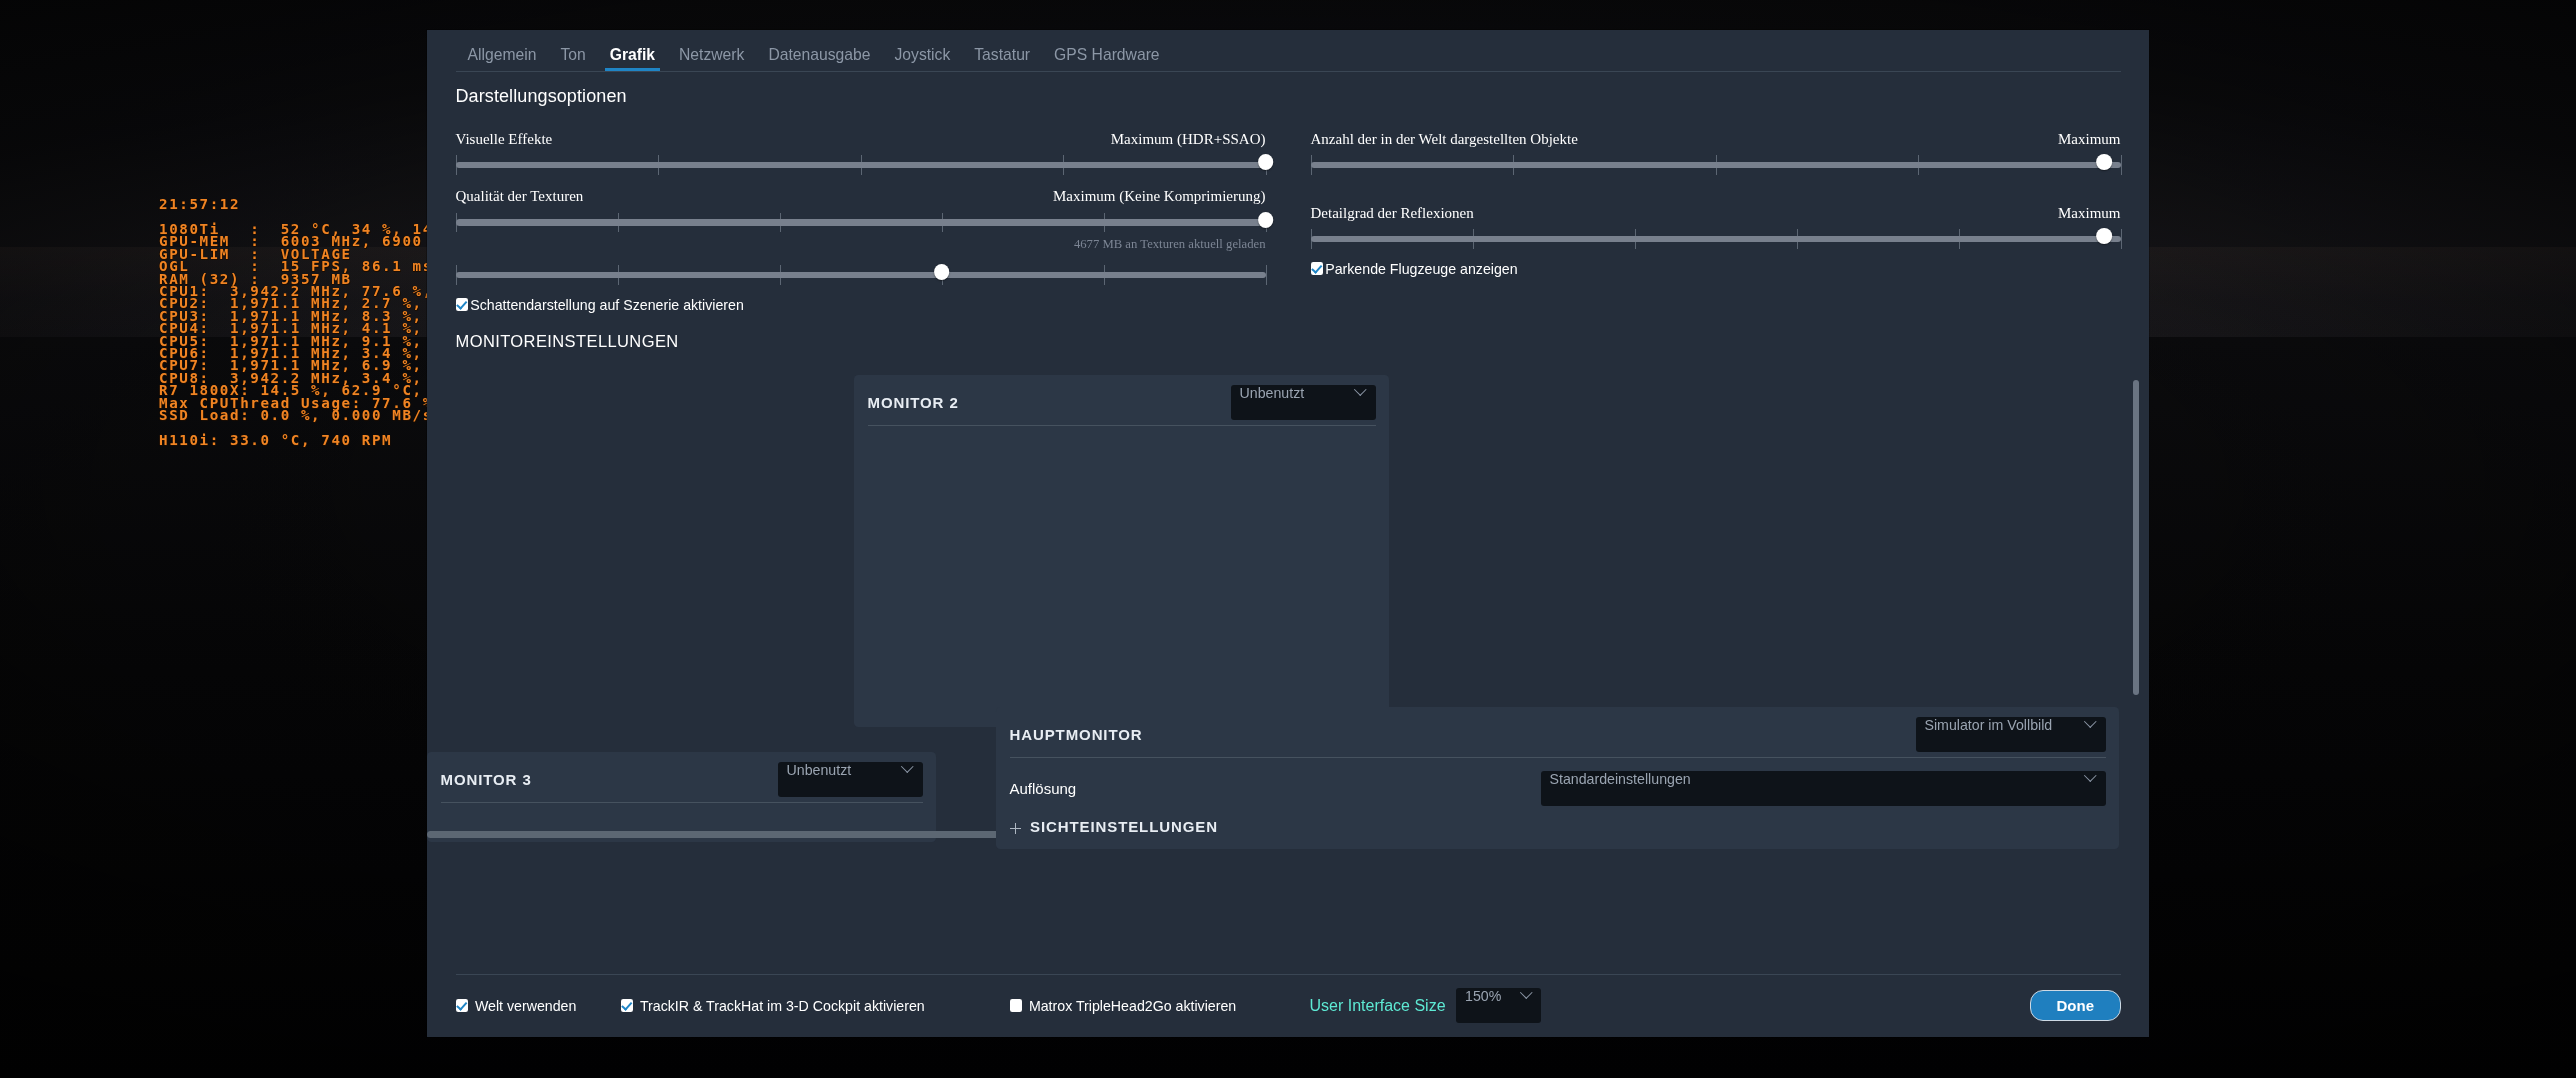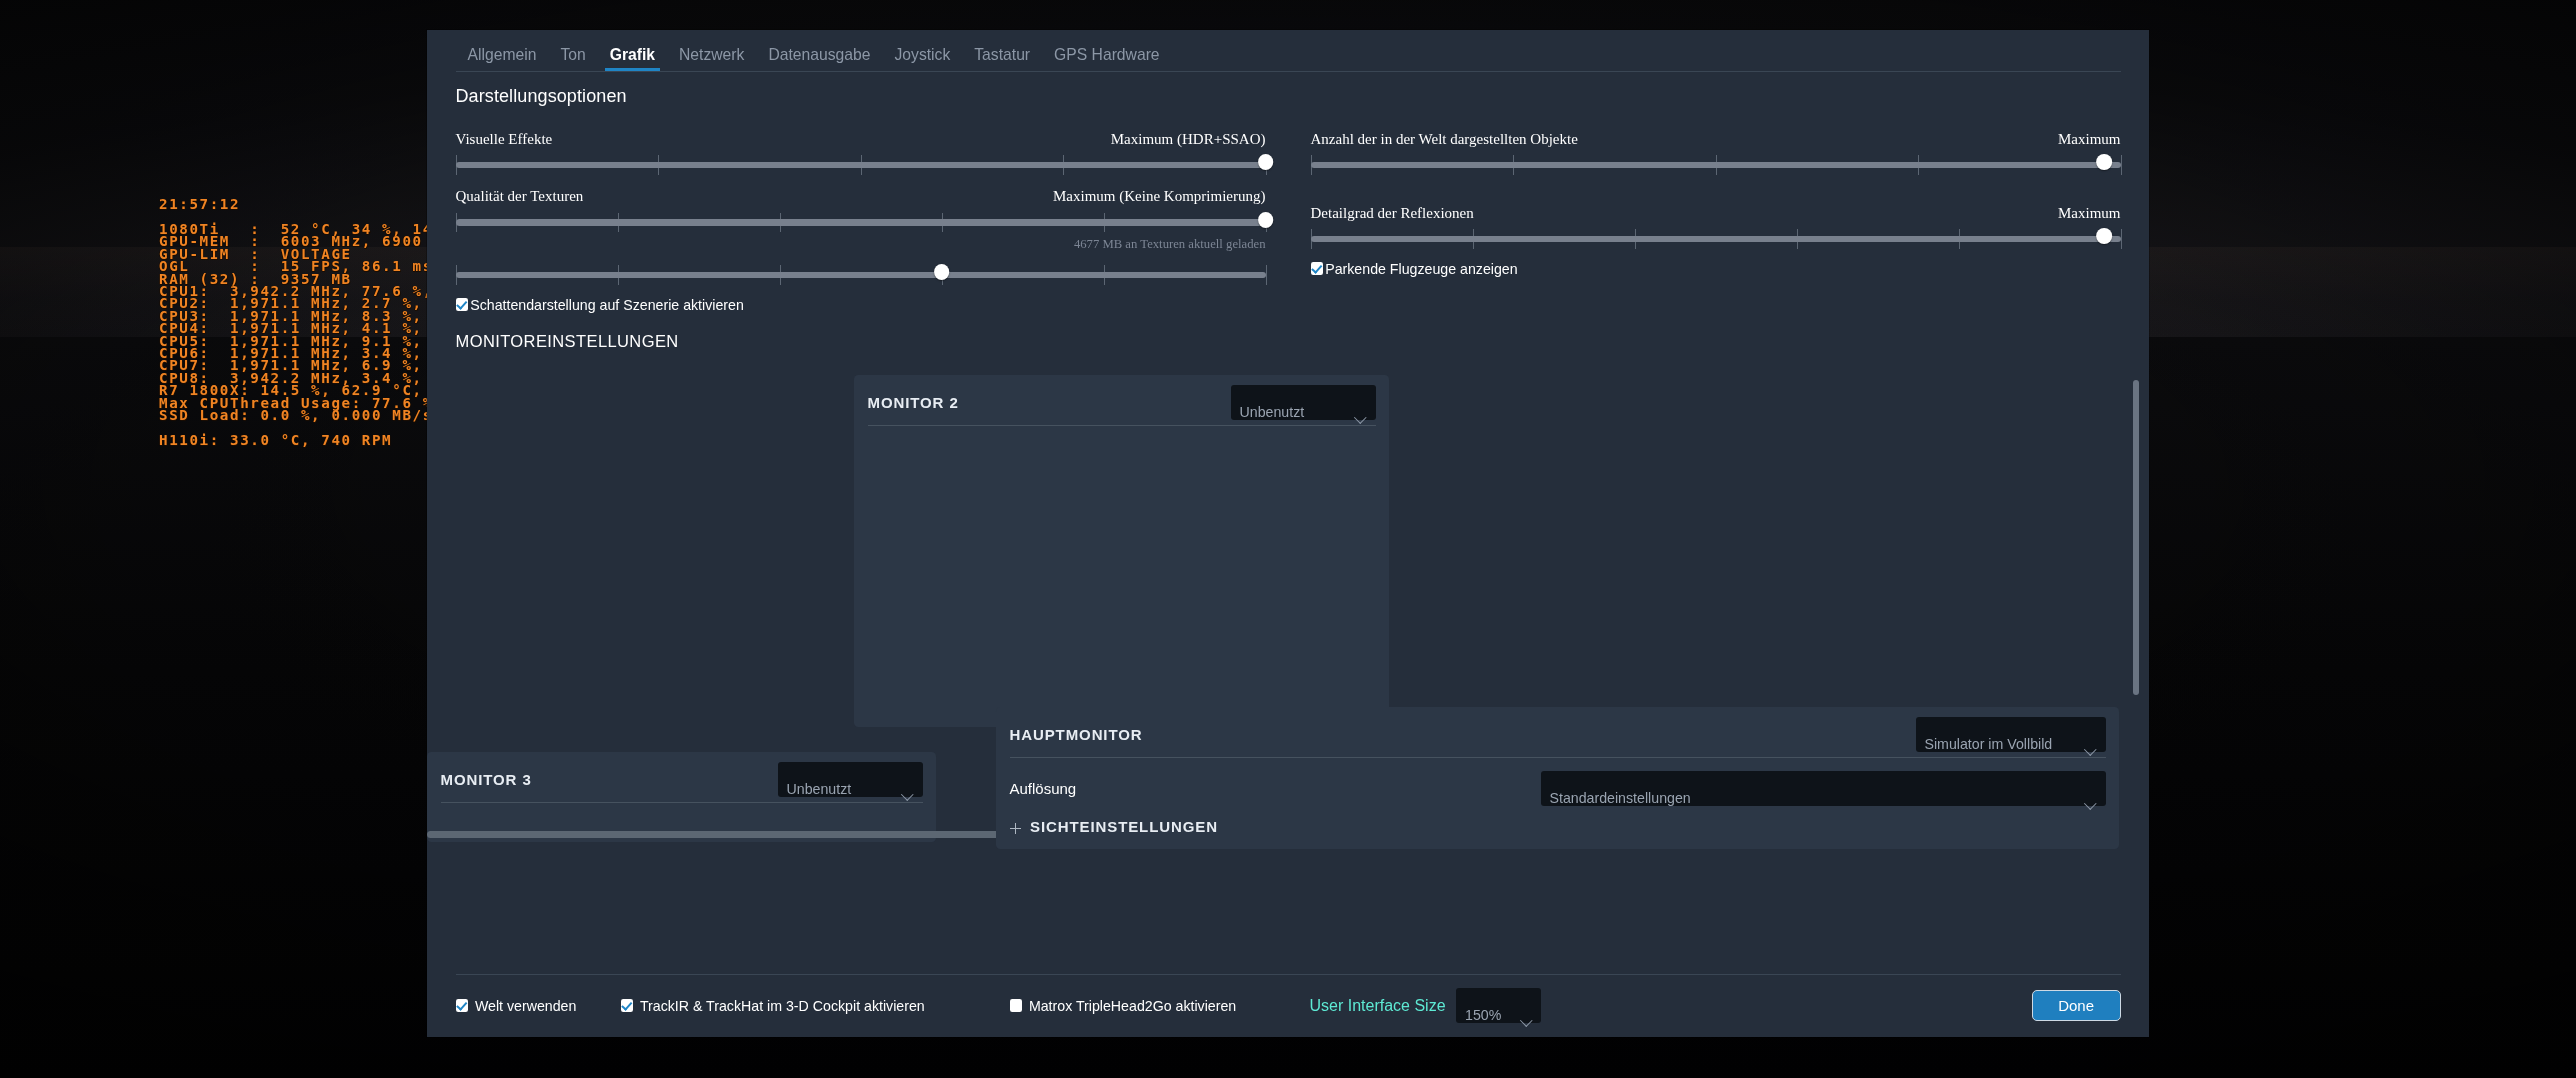--- a/index.html
+++ b/index.html
@@ -71,21 +71,21 @@
   .mon-title{font-size:16.5px;color:#ffffff;letter-spacing:0.4px;padding:19.5px 28.5px 0 28.5px;}
   .mon-area{position:relative;margin:12px 0 0 0;height:494px;}
   .mon-scroll-track{position:absolute;right:10.5px;top:13.5px;bottom:63px;width:6px;background:transparent;}
   .mon-scroll-thumb{position:absolute;right:10.5px;top:16.5px;width:6px;height:315px;border-radius:3px;background:#6a7482;}
 
   .panel{position:absolute;background:#2c3746;border-radius:4.5px;}
   .panel-head{display:flex;align-items:center;justify-content:space-between;padding:10.5px 13.5px 0 13.5px;height:33px;}
   .panel-name{font-size:15px;color:#e8edf3;letter-spacing:0.9px;font-weight:700;}
   .panel-rule{height:0.7px;background:#46525f;margin:6px 13.5px 0 13.5px;}
 
-  .dd{background:#0e1319;border-radius:3px;display:flex;align-items:flex-end;justify-content:space-between;
+  .dd{background:#0e1319;border-radius:3px;display:flex;align-items:flex-start;justify-content:space-between;
     padding:0 9px;height:35px;color:#9aa4b1;font-size:14.2px;gap:14px;cursor:pointer;}
   .dd .chev{width:10.5px;height:6.7px;position:relative;flex:none;}
   .dd .chev:after{content:"";position:absolute;left:0;top:0;width:7.5px;height:7.5px;
     border:solid #8c97a6;border-width:0 1.5px 1.5px 0;transform:rotate(45deg);}
 
   .row-label{font-size:15px;color:#ffffff;}
   .plus{display:inline-block;width:11.2px;height:11.2px;position:relative;margin-right:6px;vertical-align:middle;}
   .plus:before,.plus:after{content:"";position:absolute;background:#aeb7c2;}
   .plus:before{left:0;top:5.2px;width:11.2px;height:1.1px;}
   .plus:after{top:0;left:5.2px;height:11.2px;width:1.1px;}
@@ -93,22 +93,22 @@
   .hbar{position:absolute;height:6.7px;border-radius:3.7px;background:#5c6773;}
 
   
   .footer{position:absolute;left:0;right:0;bottom:0;height:63px;}
   .footer .rule{position:absolute;left:28.5px;right:28.5px;top:0;height:0.7px;background:#3a4654;}
   .footer .inner{position:absolute;left:28.5px;right:28.5px;top:0;bottom:0;display:flex;align-items:center;gap:0;}
   .foot-cb{display:flex;align-items:center;gap:6.7px;cursor:pointer;}
   .foot-cb .lbl{font-size:14.2px;color:#ffffff;white-space:nowrap;}
   .uis{display:flex;align-items:center;gap:10.5px;}
   .uis .lbl{font-size:16px;color:#5eead4;white-space:nowrap;}
-  .btn-done{margin-left:auto;background:#1f7fbf;border:1.5px solid #cdd9e4;border-radius:5px;
-    color:#ffffff;font-size:15px;padding:6px 25.5px;cursor:pointer;}
+  .btn-done{margin-left:auto;background:#1f7fbf;border:1.5px solid #cdd9e4;border-radius:13px;
+    color:#ffffff;font-size:15px;padding:6px 25.5px;cursor:pointer;font-weight:bold;}
 </style>
 </head>
 <body>
 
 <div id="bg">
   <div class="horizon"></div>
   <div class="ground"></div>
   <div class="vign"></div>
 </div>
 

